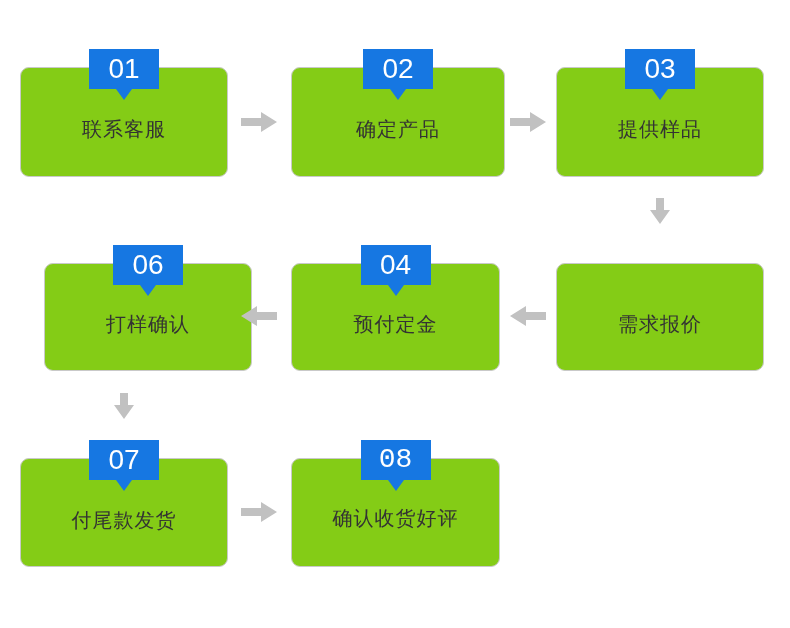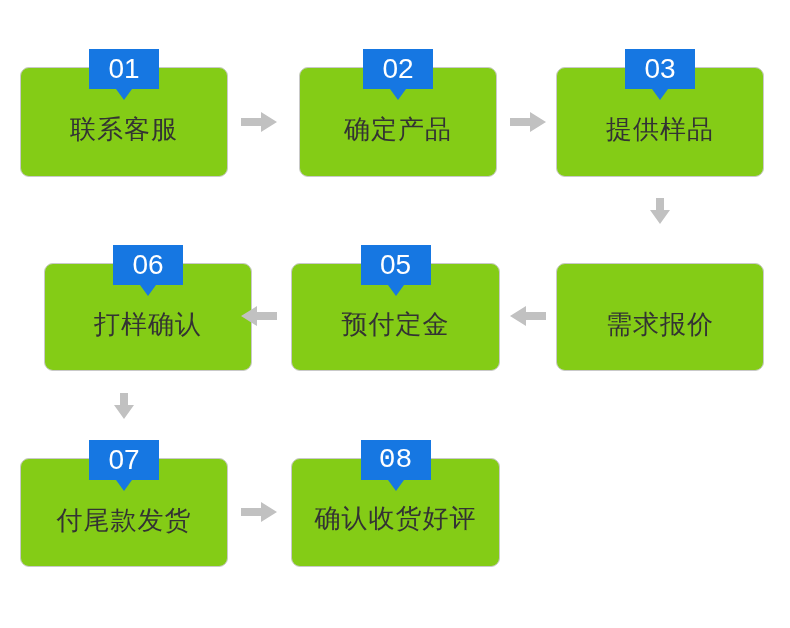--- a/index.html
+++ b/index.html
@@ -18,21 +18,21 @@
     position: absolute;
     background: #84cc16;
     border: 1px solid #c9c9c9;
     border-radius: 9px;
     display: flex;
     align-items: center;
     justify-content: center;
     box-sizing: border-box;
   }
   .step-label {
-    font-size: 26px;
+    font-size: 20px;
     color: #333333;
     letter-spacing: 1px;
     line-height: 1;
     padding-top: 14px; 
   }
   .step-badge {
     position: absolute;
     left: 50%;
     transform: translateX(-50%);
     top: -19px;
@@ -56,21 +56,21 @@
     height: 0;
     border-left: 8px solid transparent;
     border-right: 8px solid transparent;
     border-top: 11px solid #1677e2;
   }
   .arrow { position: absolute; }
   .arrow svg { display: block; }
 
   
   .pos-1 { left: 20px;  top: 67px;  width: 208px; height: 110px; }
-  .pos-2 { left: 291px; top: 67px;  width: 198px; height: 110px; margin-left: 8px; }
+  .pos-2 { left: 291px; top: 67px;  width: 214px; height: 110px; }
   .pos-3 { left: 556px; top: 67px;  width: 208px; height: 110px; justify-content: center; }
   .pos-4 { left: 556px; top: 263px; width: 208px; height: 108px; }
   .pos-5 { left: 291px; top: 263px; width: 209px; height: 108px; }
   .pos-6 { left: 20px;  top: 263px; width: 208px; height: 108px; margin-left: 24px; }
   .pos-7 { left: 20px;  top: 458px; width: 208px; height: 109px; align-items: center; }
   .pos-8 { left: 291px; top: 458px; width: 209px; height: 109px; font-family: Liberation Mono, monospace; }
 
   
   .arr-1-2 { left: 241px; top: 112px; }
   .arr-2-3 { left: 510px; top: 112px; }
@@ -105,21 +105,21 @@
     </div>
     <span class="step-label">提供样品</span>
   </div>
 
   <div class="step-card pos-4">
     <span class="step-label">需求报价</span>
   </div>
 
   <div class="step-card pos-5">
     <div class="step-badge">
-      <span>05</span>
+      <span>04</span>
     </div>
     <span class="step-label">预付定金</span>
   </div>
 
   <div class="step-card pos-6">
     <div class="step-badge">
       <span>06</span>
     </div>
     <span class="step-label">打样确认</span>
   </div>

